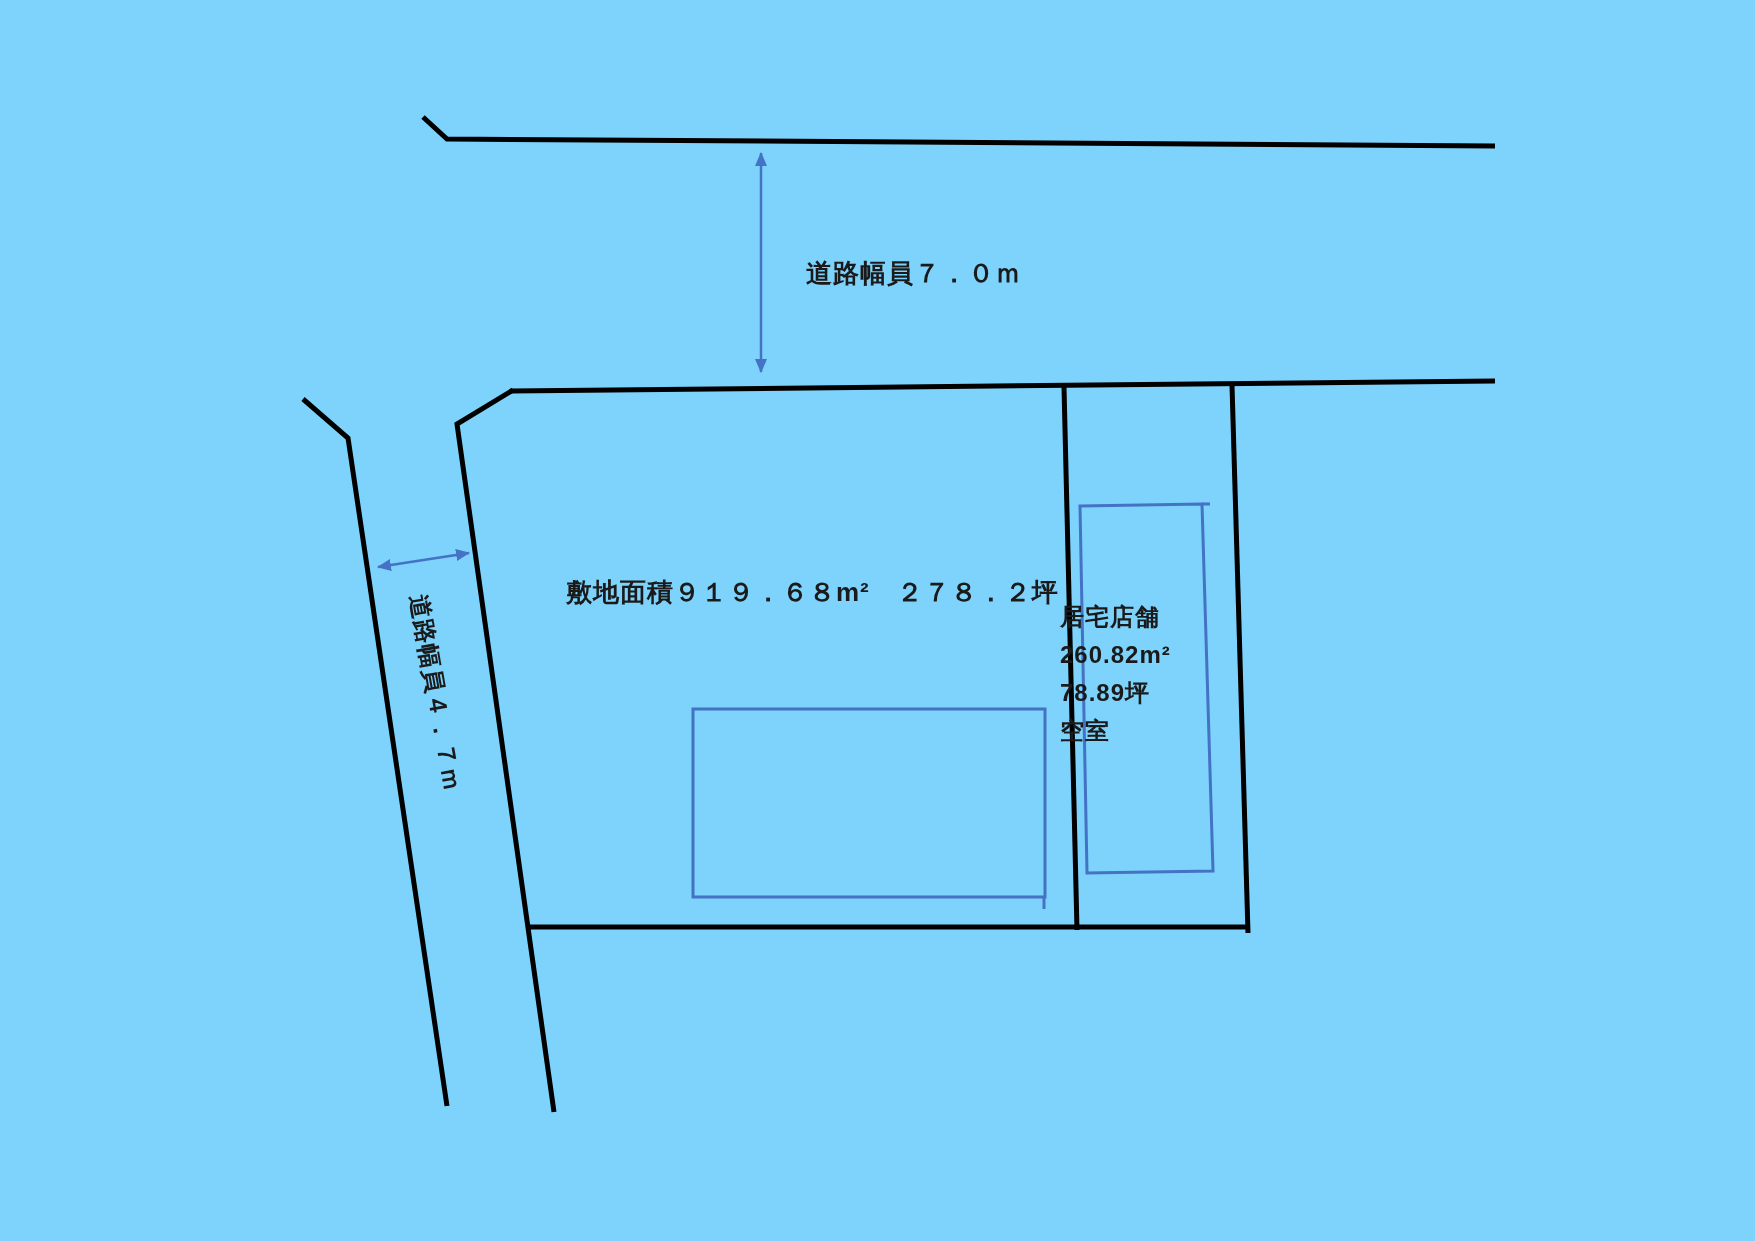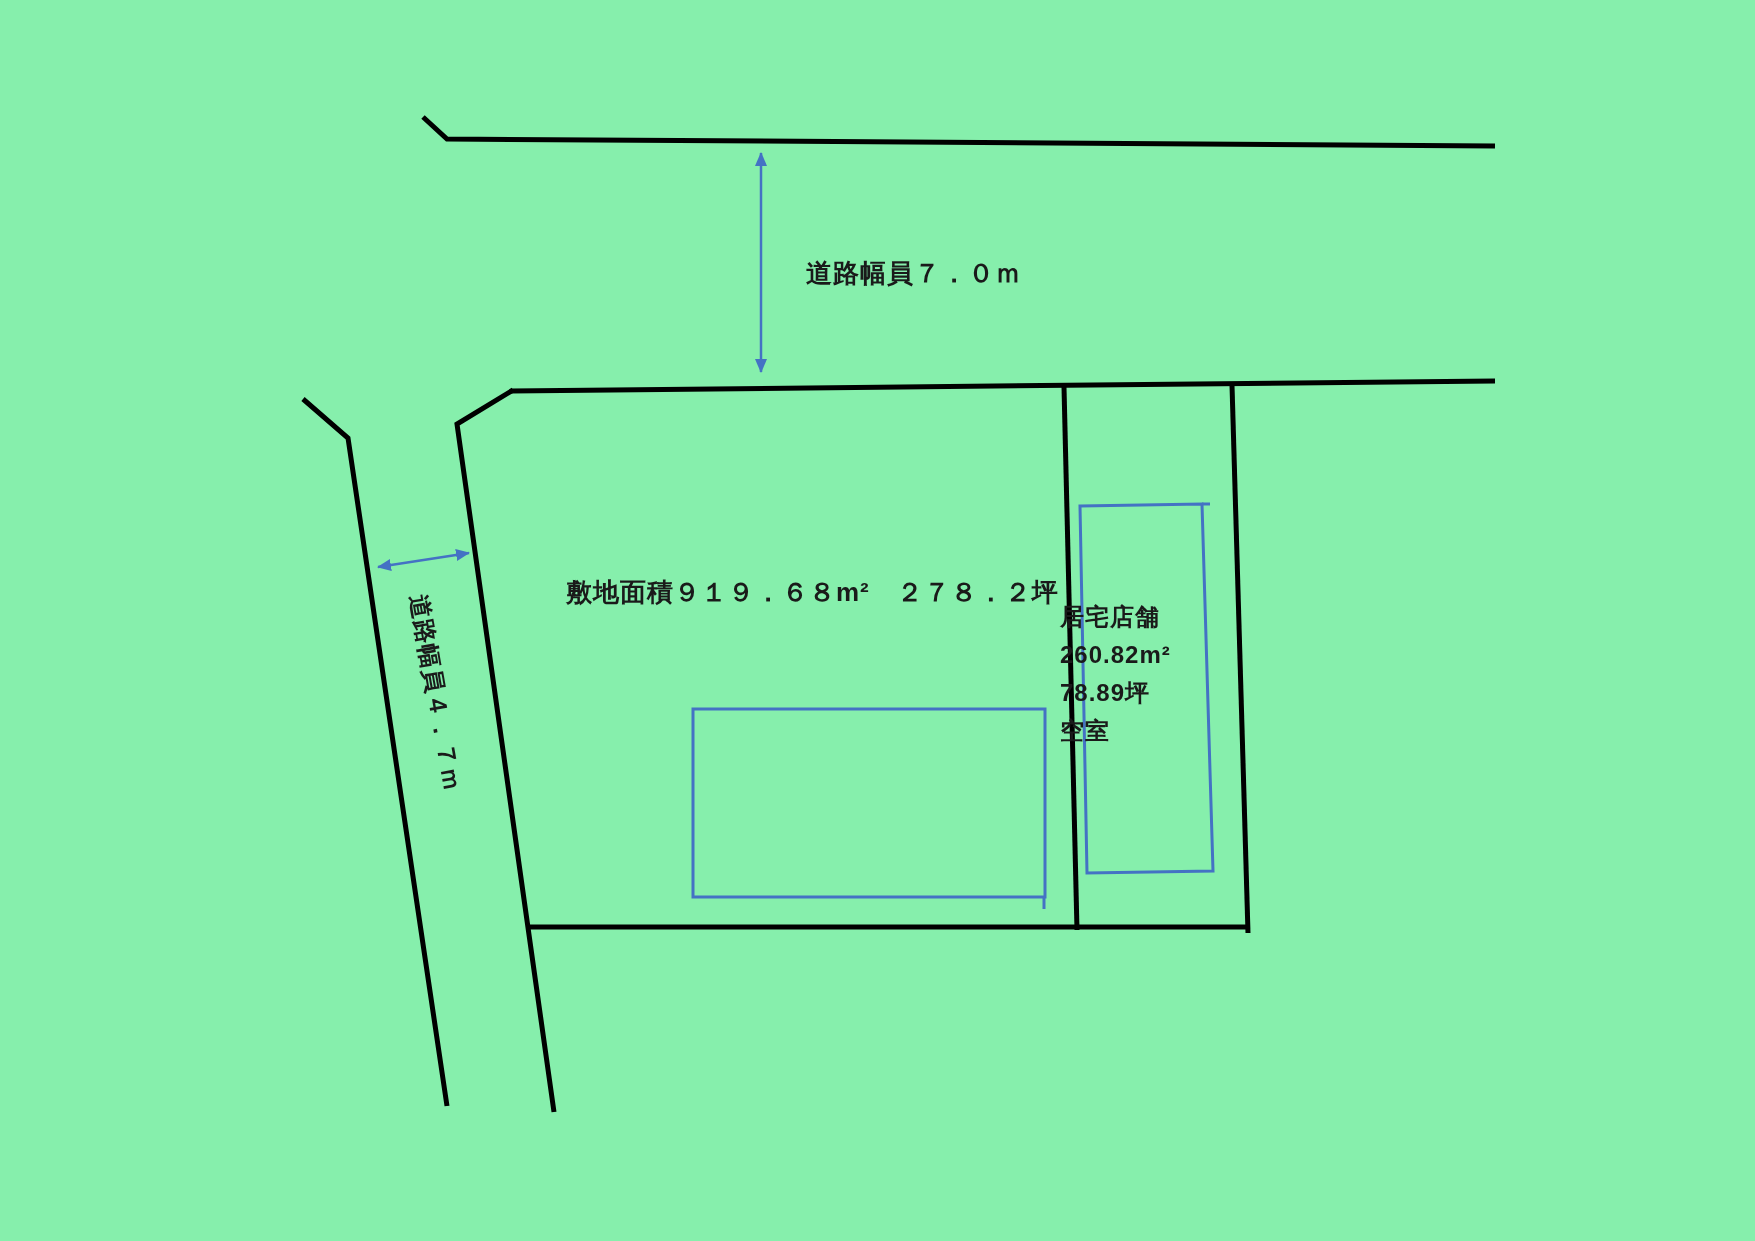--- a/index.html
+++ b/index.html
@@ -1,19 +1,19 @@
 <!DOCTYPE html>
 <html><head>
 <meta charset="utf-8">
 <style>
   html,body{margin:0;padding:0;background:#ffffff;}
   .canvas{
     position:relative;
     width:1755px;height:1241px;
-    background:#86efac;
+    background:#7dd3fc;
     overflow:hidden;
     font-family:"Liberation Sans","DejaVu Sans",sans-serif;
   }
   .canvas svg{position:absolute;left:0;top:0;}
   .lbl{
     position:absolute;
     font-weight:bold;
     color:#1a1a1a;
     white-space:nowrap;
     letter-spacing:1px;

